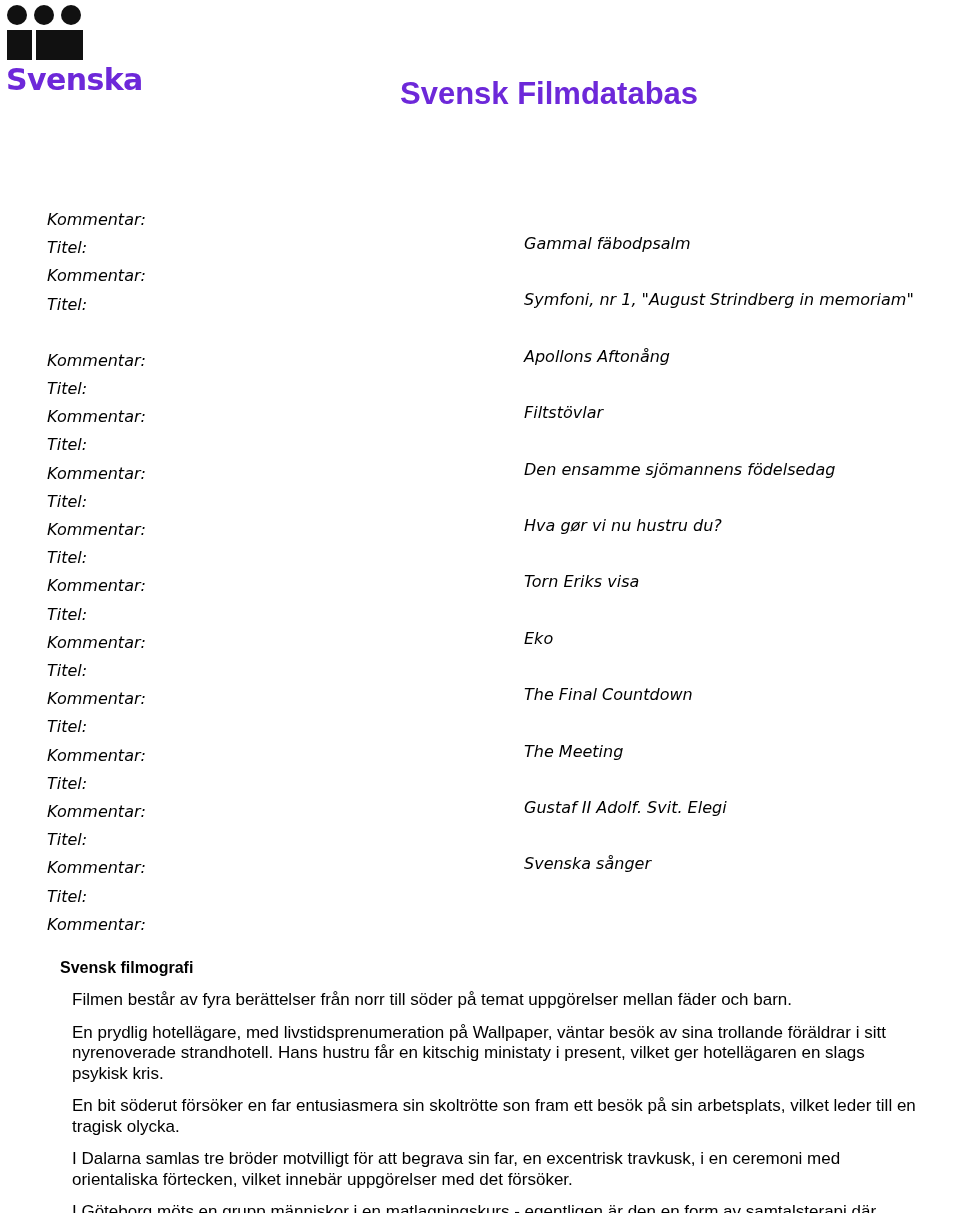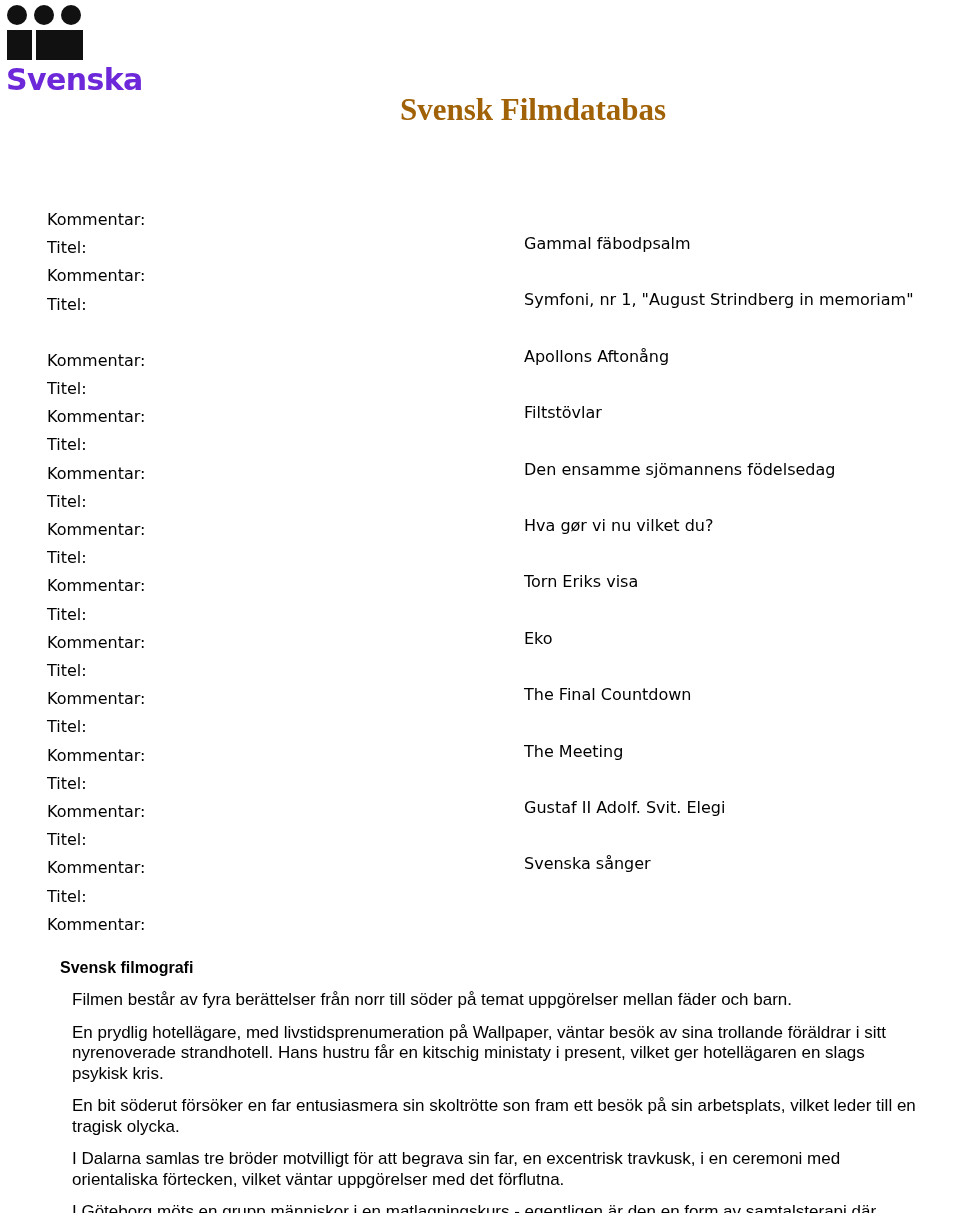--- a/index.html
+++ b/index.html
@@ -64,36 +64,37 @@
     font-size: 30px;
     line-height: 33px;
     letter-spacing: -0.6px;
     color: #6d28d9;
     white-space: pre;
   }
 
   .page-title {
     position: absolute;
     left: 400px;
-    top: 92px;
-    font-family: Liberation Serif, serif;
+    top: 76px;
+    font-family: Liberation Sans, sans-serif;
     font-weight: bold;
     font-size: 31px;
     line-height: 36px;
-    color: #a16207;
+    color: #6d28d9;
     white-space: nowrap;
   }
 
   
   .credits {
     position: absolute;
     left: 0;
     top: 206px;
     width: 960px;
     height: 715px;
+    font-style: italic;
   }
 
   .label-col {
     position: absolute;
     left: 47px;
     top: 0;
     width: 240px;
   }
   .label-row {
     font-size: 16px;
@@ -206,21 +207,21 @@
       <div class="value-row">
         <span class="value-text">Apollons Aftonång</span>
       </div>
       <div class="value-row">
         <span class="value-text">Filtstövlar</span>
       </div>
       <div class="value-row">
         <span class="value-text">Den ensamme sjömannens födelsedag</span>
       </div>
       <div class="value-row">
-        <span class="value-text">Hva gør vi nu vilket du?</span>
+        <span class="value-text">Hva gør vi nu hustru du?</span>
       </div>
       <div class="value-row">
         <span class="value-text">Torn Eriks visa</span>
       </div>
       <div class="value-row">
         <span class="value-text">Eko</span>
       </div>
       <div class="value-row">
         <span class="value-text">The Final Countdown</span>
       </div>
@@ -235,16 +236,16 @@
       </div>
     </div>
 </div>
 
 <div class="filmography">
   <div class="filmography-heading">Svensk filmografi</div>
   <div class="filmography-body">
       <p class="filmography-para">Filmen består av fyra berättelser från norr till söder på temat uppgörelser mellan fäder och barn.</p>
       <p class="filmography-para">En prydlig hotellägare, med livstidsprenumeration på Wallpaper, väntar besök av sina trollande föräldrar i sitt nyrenoverade strandhotell. Hans hustru får en kitschig ministaty i present, vilket ger hotellägaren en slags psykisk kris.</p>
       <p class="filmography-para">En bit söderut försöker en far entusiasmera sin skoltrötte son fram ett besök på sin arbetsplats, vilket leder till en tragisk olycka.</p>
-      <p class="filmography-para">I Dalarna samlas tre bröder motvilligt för att begrava sin far, en excentrisk travkusk, i en ceremoni med orientaliska förtecken, vilket väntar uppgörelser med det förflutna.</p>
+      <p class="filmography-para">I Dalarna samlas tre bröder motvilligt för att begrava sin far, en excentrisk travkusk, i en ceremoni med orientaliska förtecken, vilket innebär uppgörelser med det försöker.</p>
       <p class="filmography-para">I Göteborg möts en grupp människor i en matlagningskurs - egentligen är den en form av samtalsterapi där smärtsamma minnen dras fram i ljuset.</p>
     </div>
 </div>
 
 </body></html>

